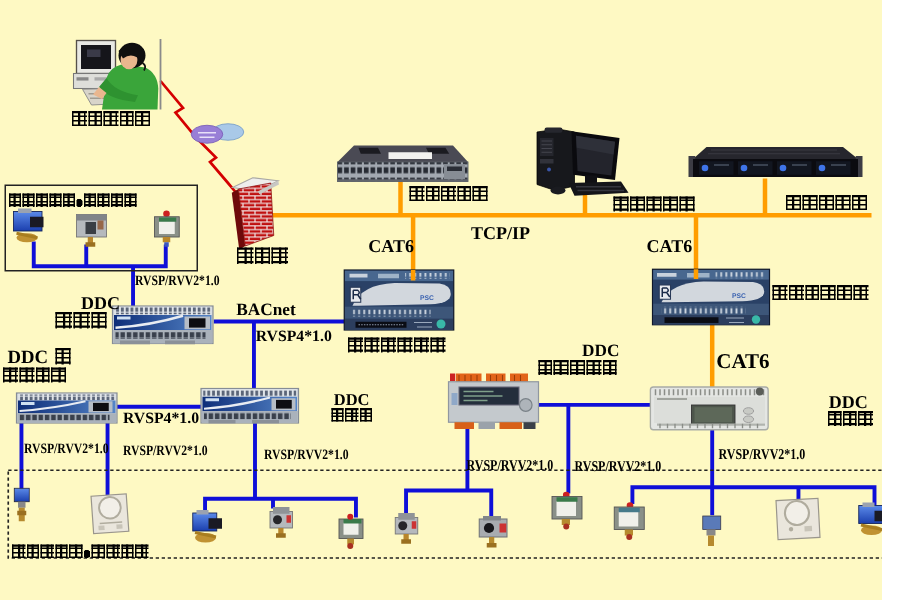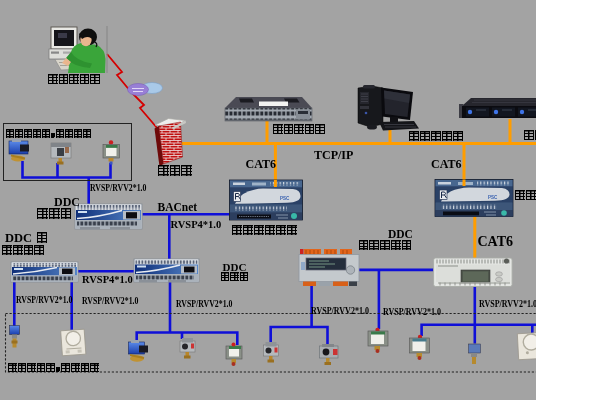--- a/index.html
+++ b/index.html
@@ -1,16 +1,16 @@
 <!DOCTYPE html>
 <html><head>
 <meta charset="utf-8">
 <style>
 html,body{margin:0;padding:0;background:#fff;}
-#stage{position:relative;width:536px;height:400px;background:#a3a3a3;overflow:hidden;
+#stage{position:relative;width:588px;height:400px;background:#fef9c3;overflow:hidden;
   font-family:"Liberation Serif",serif;}
 .abs{position:absolute;}
 .lbl{position:absolute;font-weight:bold;color:#000;white-space:nowrap;line-height:1;}
 
 .zh{position:absolute;display:flex;align-items:flex-start;}
 .zh i{display:inline-block;flex:none;background:
  linear-gradient(currentColor,currentColor) 50% 0/1.5px 100% no-repeat,
  linear-gradient(currentColor,currentColor) 0 0/100% 1.5px no-repeat,
  linear-gradient(currentColor,currentColor) 0 34%/100% 1.3px no-repeat,
  linear-gradient(currentColor,currentColor) 0 68%/100% 1.3px no-repeat,

